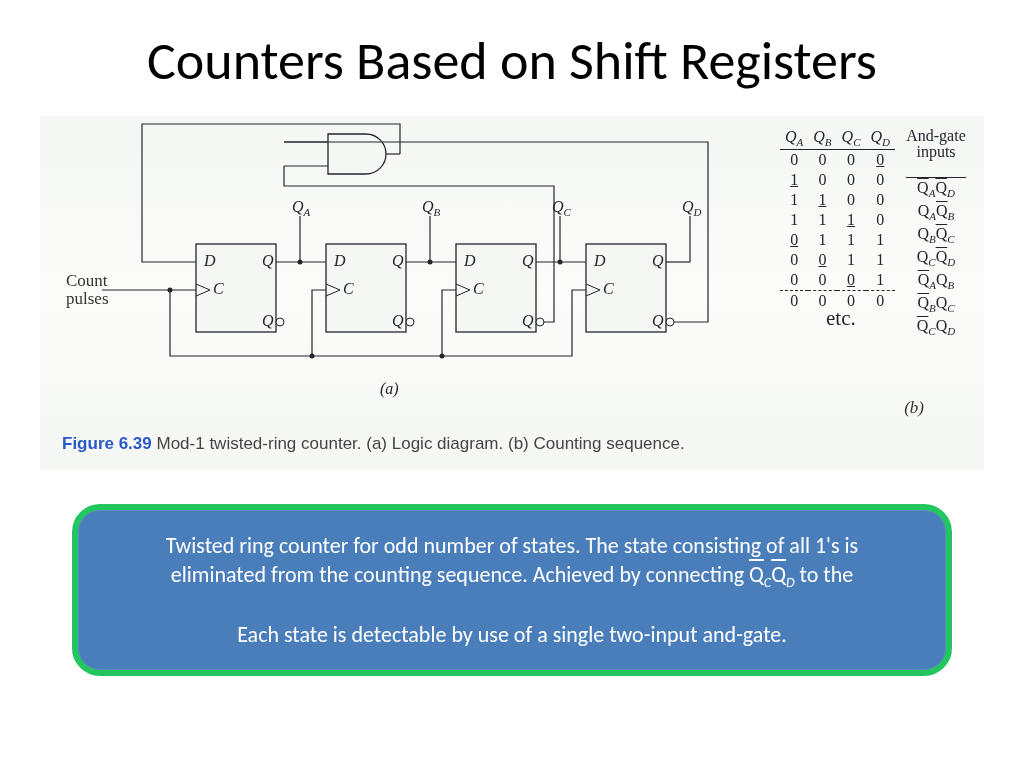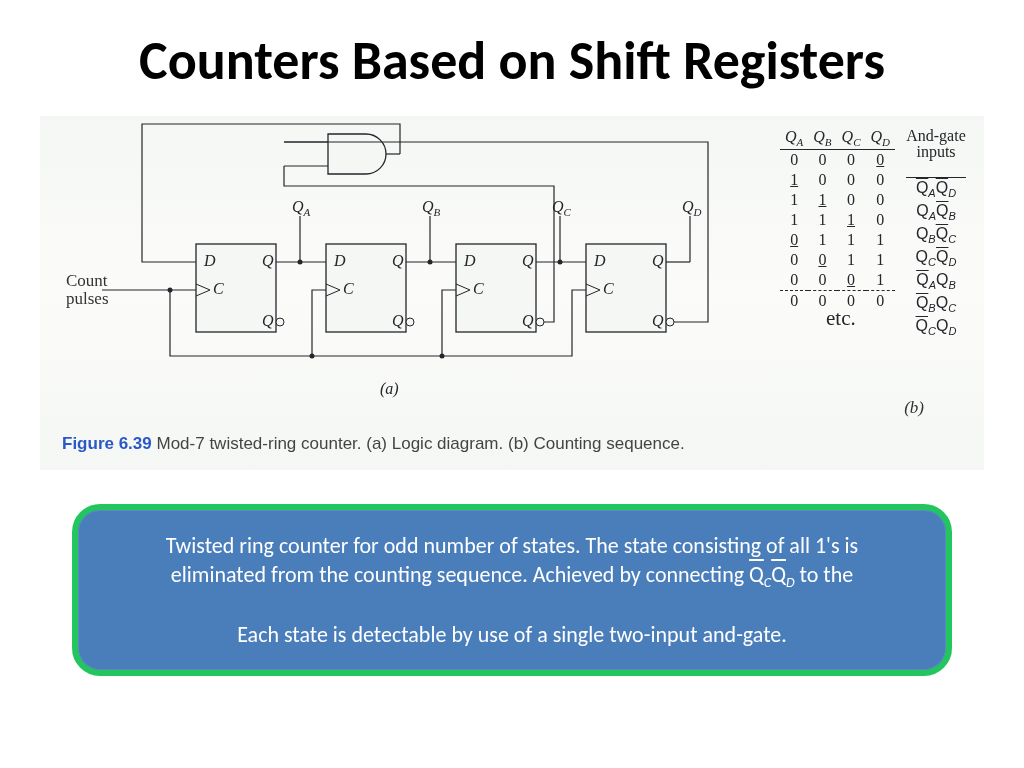--- a/index.html
+++ b/index.html
@@ -11,21 +11,21 @@
     overflow: hidden;
     position: relative;
   }
   .slide-title {
     position: absolute;
     top: 28px;
     left: 0;
     width: 100%;
     text-align: center;
     font-size: 54px;
-    font-weight: 700;
+    font-weight: 400;
     color: #000;
   }
   .figure-area {
     position: absolute;
     top: 116px;
     left: 40px;
     width: 944px;
     height: 354px;
     background: linear-gradient(180deg, #f5f7f5 0%, #fbfcfa 50%, #f5f7f5 100%);
   }
@@ -60,21 +60,21 @@
     left: 126px;
     top: 0;
     width: 60px;
   }
   .gate-col .gh {
     border-bottom: 1px solid #25252b;
     text-align: center;
     padding-bottom: 17px;
   }
   .gate-col .gi {
-    font-family: Liberation Sans, sans-serif;
+    font-family: Liberation Serif, serif;
     font-size: 16px;
     line-height: 1.25;
     white-space: nowrap;
   }
   .ov { text-decoration: overline; }
   .sub { font-size: 11px; font-style: italic; vertical-align: sub; }
   .etc {
     position: absolute;
     left: 46px;
     bottom: -20px;
@@ -297,21 +297,21 @@
           <div class="gi"><span class="ov">Q</span><span class="sub">A</span>Q<span class="sub">B</span></div>
           <div class="gi"><span class="ov">Q</span><span class="sub">B</span>Q<span class="sub">C</span></div>
           <div class="gi"><span class="ov">Q</span><span class="sub">C</span>Q<span class="sub">D</span></div>
         </div>
     </div>
   </div>
 
   <div class="lbl-b">(b)</div>
 
   <div class="figure-caption">
-    <span class="fignum">Figure 6.39</span><span>  Mod-7 twisted-ring counter. (a) Logic diagram. (b) Counting sequence.</span>
+    <span class="fignum">Figure 6.39</span><span>  Mod-1 twisted-ring counter. (a) Logic diagram. (b) Counting sequence.</span>
   </div>
 </div>
 
 <div class="explain-box">
   <span>Twisted ring counter for odd number of states.  The state consisting of all 1's is</span><br>
   <span>eliminated from the counting sequence.  Achieved by connecting </span>
   <span class="formula"><span class="ov"><span>Q</span></span><span class="sub2">C</span><span class="ov"><span>Q</span></span><span class="sub2">D</span></span>
   <span> to the</span><br>
   <br>
   <span>Each state is detectable by use of a single two-input and-gate.</span>

